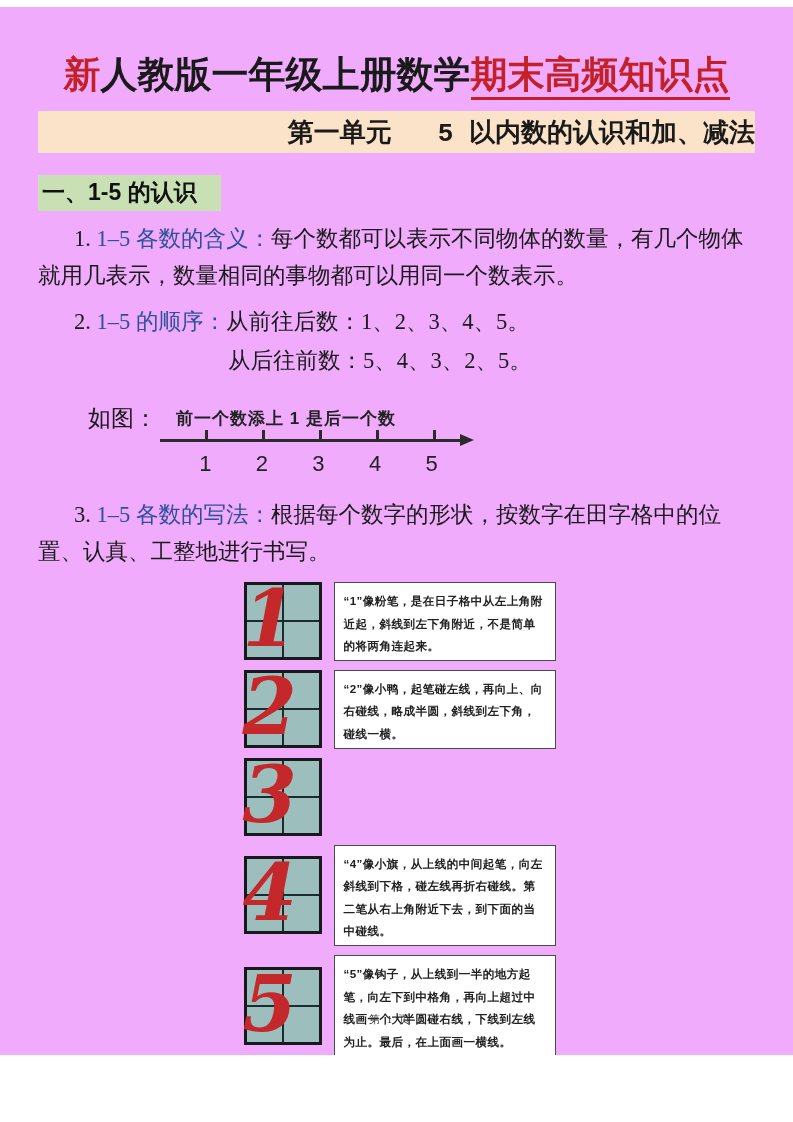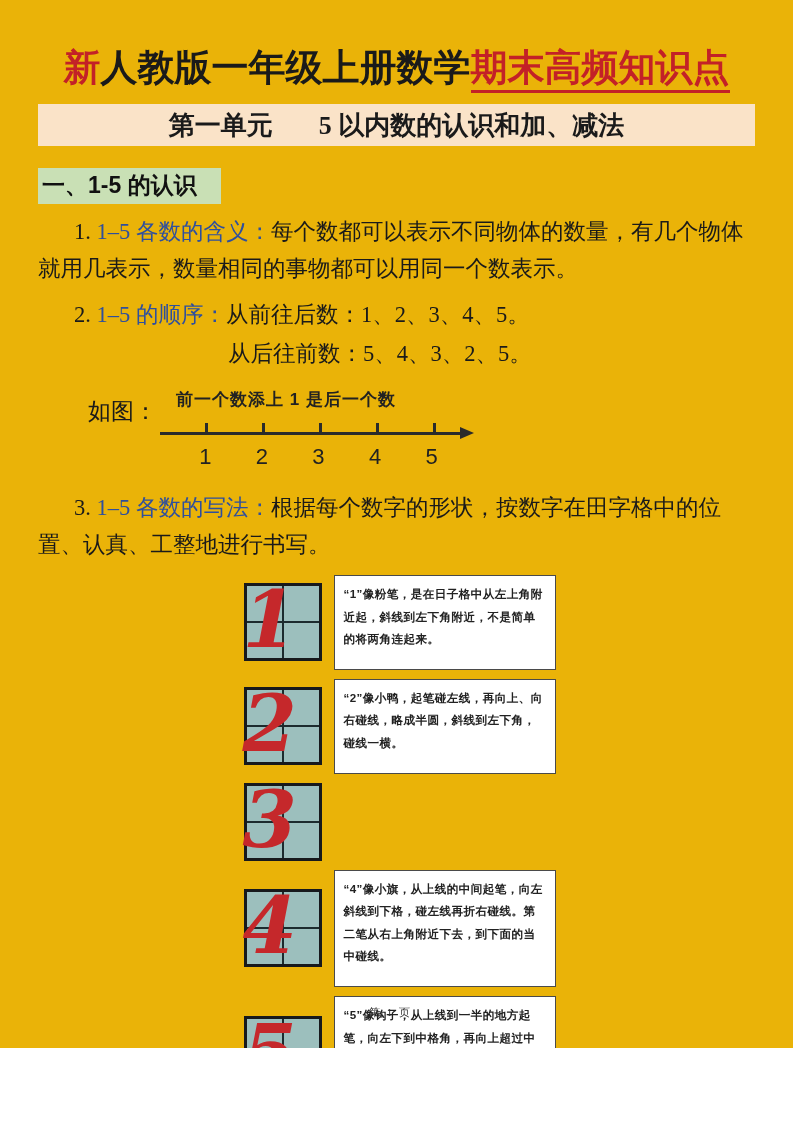--- a/index.html
+++ b/index.html
@@ -1,20 +1,20 @@
 <!DOCTYPE html>
 <html lang="zh"><head>
 <meta charset="utf-8">
 <style>
   html,body{margin:0;padding:0;background:#ffffff;}
   .page{
     position:relative;
     width:793px;height:1048px;
-    margin:0 auto;
-    background:#eab308;
+    margin:7px auto;
+    background:#f0abfc;
     overflow:hidden;
     font-family:"Liberation Serif","DejaVu Serif",serif;
     color:#141414;
   }
   
   .doc-title{
     margin:46px 38px 0 38px;
     text-align:center;
     font-size:37px;
     font-weight:bold;
@@ -27,23 +27,23 @@
   .t-underline{
     color:#c32127;
     border-bottom:3px solid #c32127;
     padding-bottom:2px;
   }
   
   .banner{
     margin:14px 38px 0 38px;
     background:#fae3c8;
     height:42px;
-    display:flex;align-items:center;justify-content:center;
+    display:flex;align-items:center;justify-content:flex-end;
     font-size:26px;font-weight:bold;color:#1a1a1a;
-    font-family:Liberation Serif, serif;
+    font-family:Liberation Mono, monospace;
   }
   .banner .unit{margin-right:46px;}
   
   .sec-head{
     margin:22px 0 0 38px;
     display:inline-block;
     background:#c9e0b5;
     padding:2px 24px 3px 4px;
     font-size:23px;font-weight:bold;color:#111;
     font-family:"Liberation Sans","DejaVu Sans",sans-serif;
@@ -55,21 +55,21 @@
     line-height:1.62;
     color:#1a1a1a;
   }
   .indent{text-indent:36px;}
   .blue{color:#2e4f9e;}
   .seq-line2{padding-left:190px;margin-top:2px;}
   
   .figure{position:relative;margin:16px 38px 0 38px;height:92px;}
   .fig-caption{position:absolute;left:50px;top:8px;font-size:23px;color:#1a1a1a;}
   .fig-note{
-    position:absolute;left:138px;top:0;
+    position:absolute;left:138px;top:12px;
     font-size:17px;font-weight:bold;color:#222;
     font-family:"Liberation Sans","DejaVu Sans",sans-serif;
     letter-spacing:1px;
   }
   .numline{position:absolute;left:122px;top:44px;width:300px;height:2.5px;background:#2b2b2b;}
   .numline .tick{position:absolute;top:-9px;width:2.5px;height:9px;background:#2b2b2b;}
   .numline .arrow{
     position:absolute;right:-14px;top:-5.5px;
     width:0;height:0;
     border-left:14px solid #2b2b2b;
@@ -104,21 +104,21 @@
     font-family:"DejaVu Serif","Liberation Serif",serif;
     font-style:italic;font-weight:bold;
     font-size:78px;line-height:1;
     color:#c5282b;
     z-index:2;
   }
   .desc-box{
     flex:1 1 auto;
     border:1.6px solid #4a4a4a;
     background:#ffffff;
-    padding:7px 9px 18px 9px;
+    padding:7px 9px 2px 9px;
     font-family:"Liberation Sans","DejaVu Sans",sans-serif;
     font-size:11.6px;font-weight:bold;color:#222;
     line-height:1.95;
     letter-spacing:0.4px;
     min-height:58px;
     display:flex;align-items:center;
   }
   
   .sec2-head{margin-top:16px;}
   

